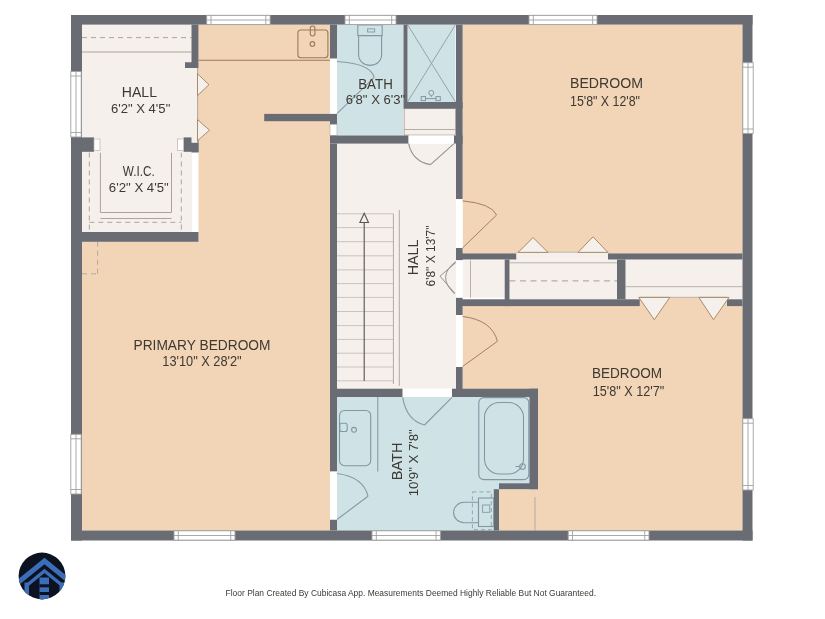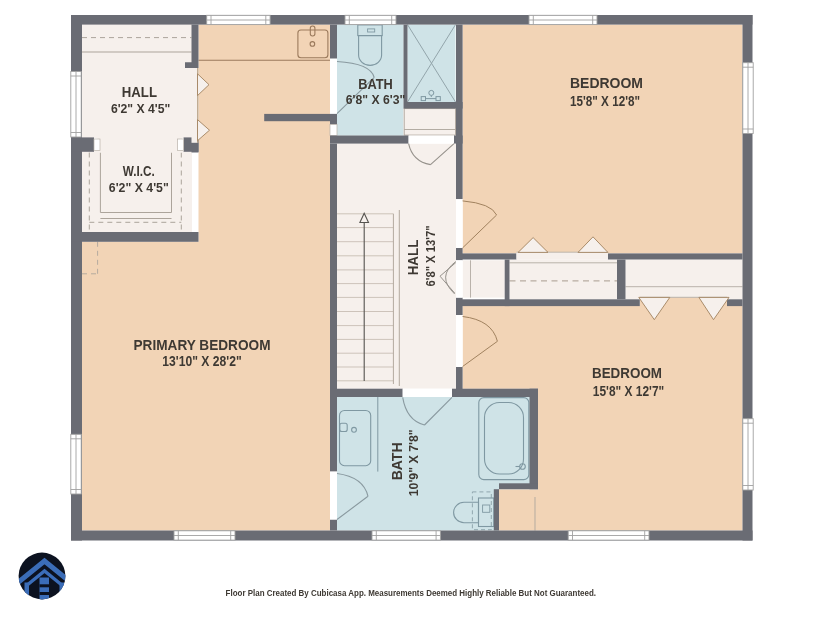--- a/index.html
+++ b/index.html
@@ -1,16 +1,16 @@
 <!DOCTYPE html>
 <html><head>
 <meta charset="utf-8">
 <style>
   html,body{margin:0;padding:0;background:#ffffff;}
-  .wrap{width:825px;height:606px;position:relative;background:#ffffff;overflow:hidden;font-weight:bold;}
+  .wrap{width:825px;height:606px;position:relative;background:#ffffff;overflow:hidden;}
   text{font-family:"Liberation Sans",sans-serif;fill:#3e3933;}
 </style>
 </head>
 <body>
 <div class="wrap">
 <svg width="825" height="619" viewBox="0 0 825 619">
 
 <rect x="0" y="0" width="825" height="619" fill="#ffffff"></rect>
 
 <rect x="80" y="24" width="112" height="114" fill="#f6f0ec"></rect>

